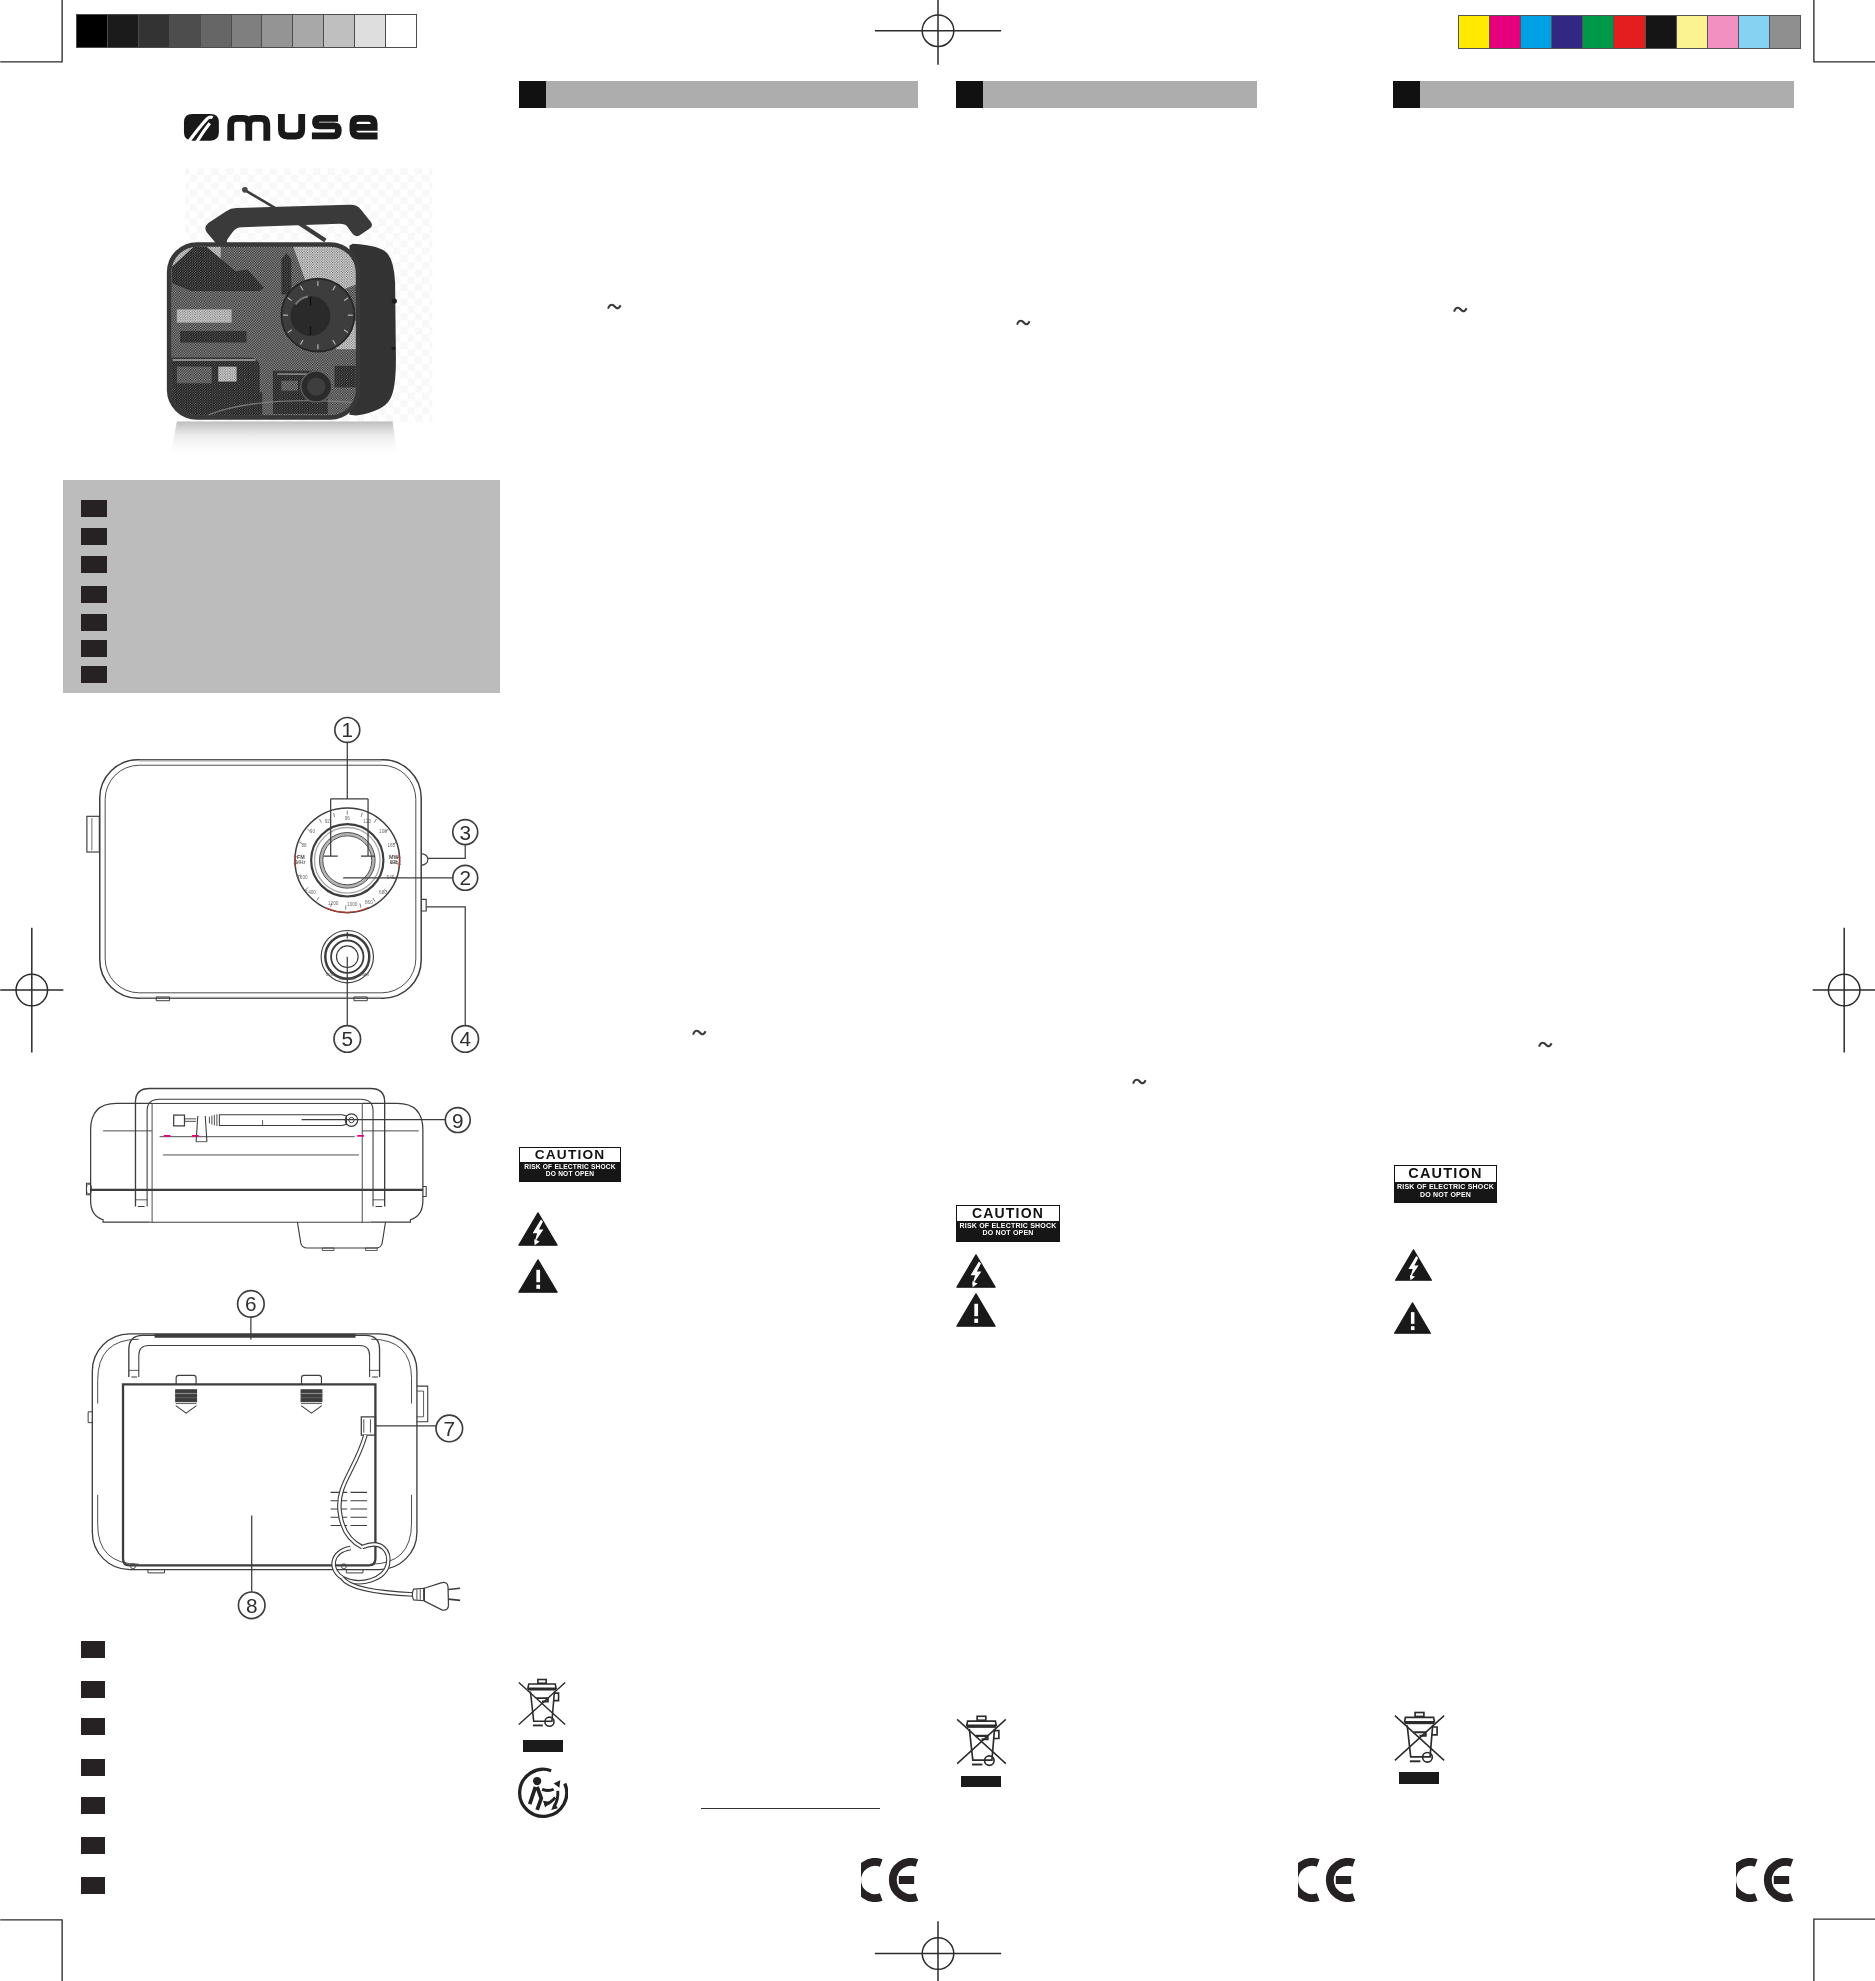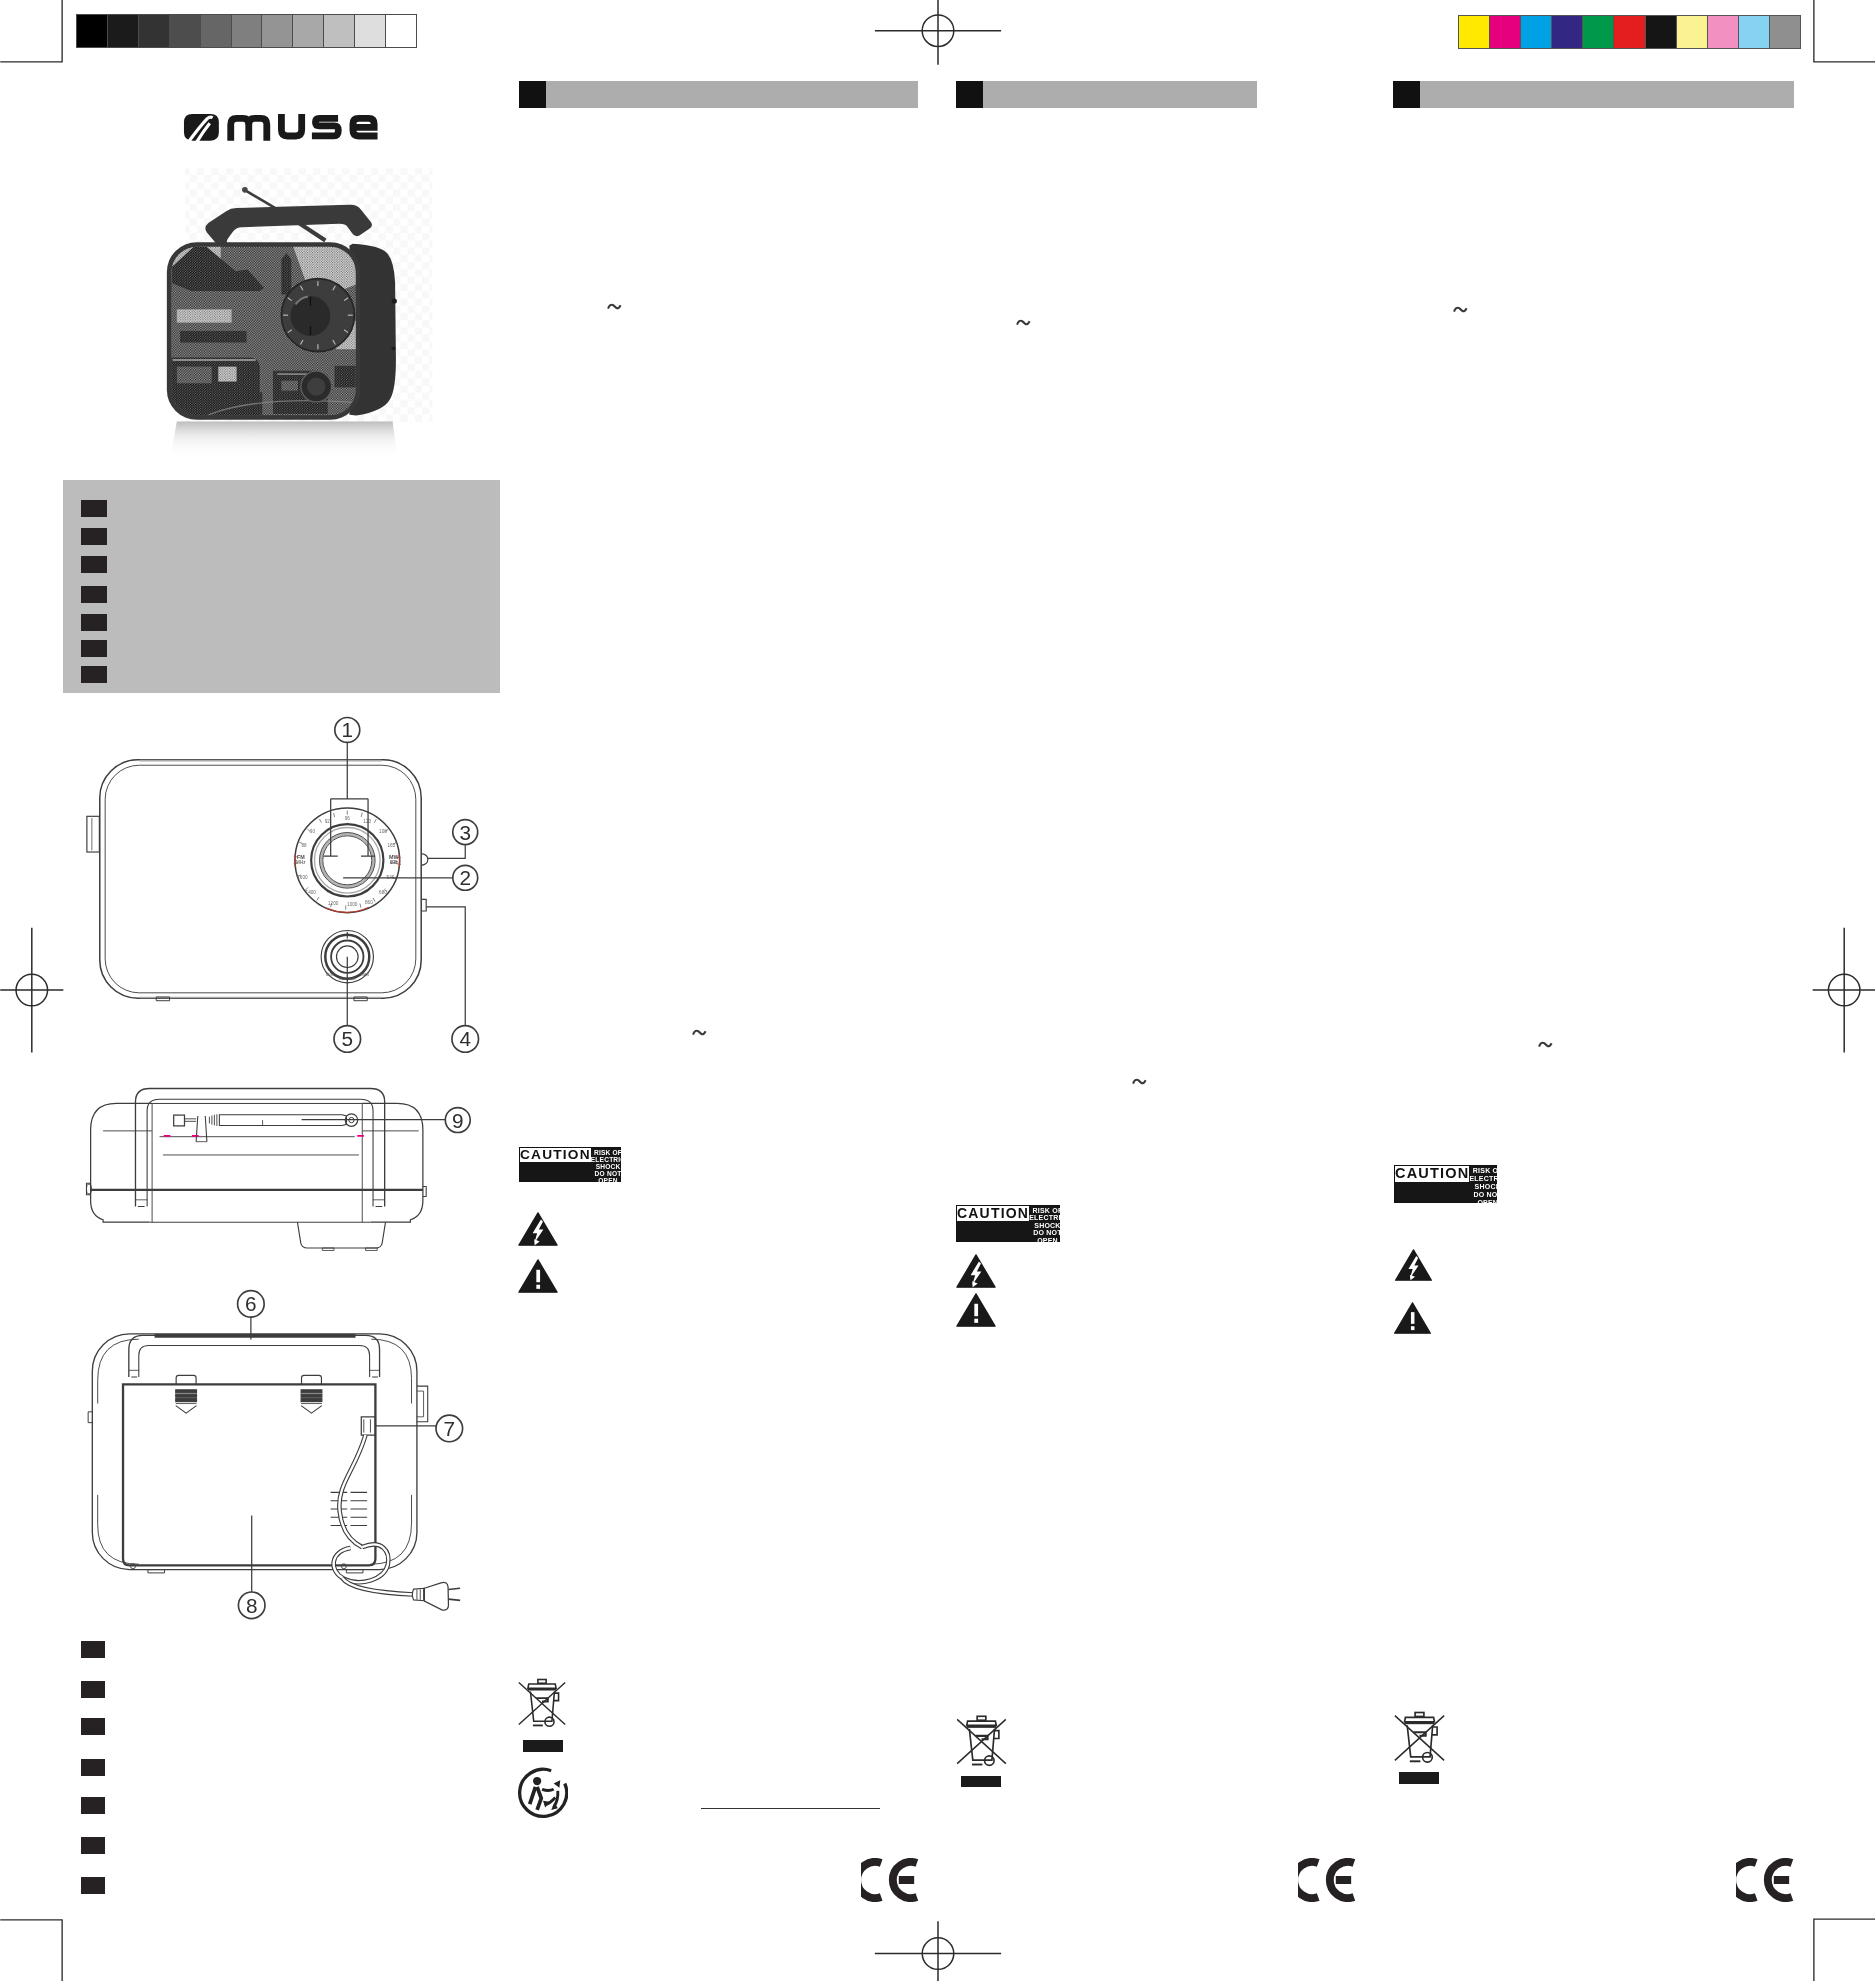--- a/index.html
+++ b/index.html
@@ -1,19 +1,19 @@
 <!DOCTYPE html>
 <html style="font-size:13.3px"><head>
 <meta charset="utf-8">
 <style>
 html,body{margin:0;padding:0}
 #page{position:relative;width:1876px;height:1981px;background:#ffffff;overflow:hidden;font-family:"Liberation Sans",sans-serif}
 .abs{position:absolute}
 .cell{height:100%;box-sizing:border-box}
-.caut{box-sizing:border-box;border:1.7px solid #121212;background:#161616;display:flex;font-family:"Liberation Sans",sans-serif}
+.caut{box-sizing:border-box;border:1.7px solid #121212;background:#161616;display:flex;flex-direction:column;font-family:"Liberation Sans",sans-serif}
 .caut .t{background:#ffffff;color:#121212;text-align:center;font-weight:bold}
 .caut .b{color:#ffffff;text-align:center;font-weight:bold}
 </style>
 </head>
 <body>
 <div id="page">
 
 <svg class="abs" style="left:0;top:0" width="1876" height="1981" viewBox="0 0 2258 2385" fill="none" stroke="#2b2b2b" stroke-width="1.6">
 
   <path d="M0,74.5 H74.5 V0"></path>

